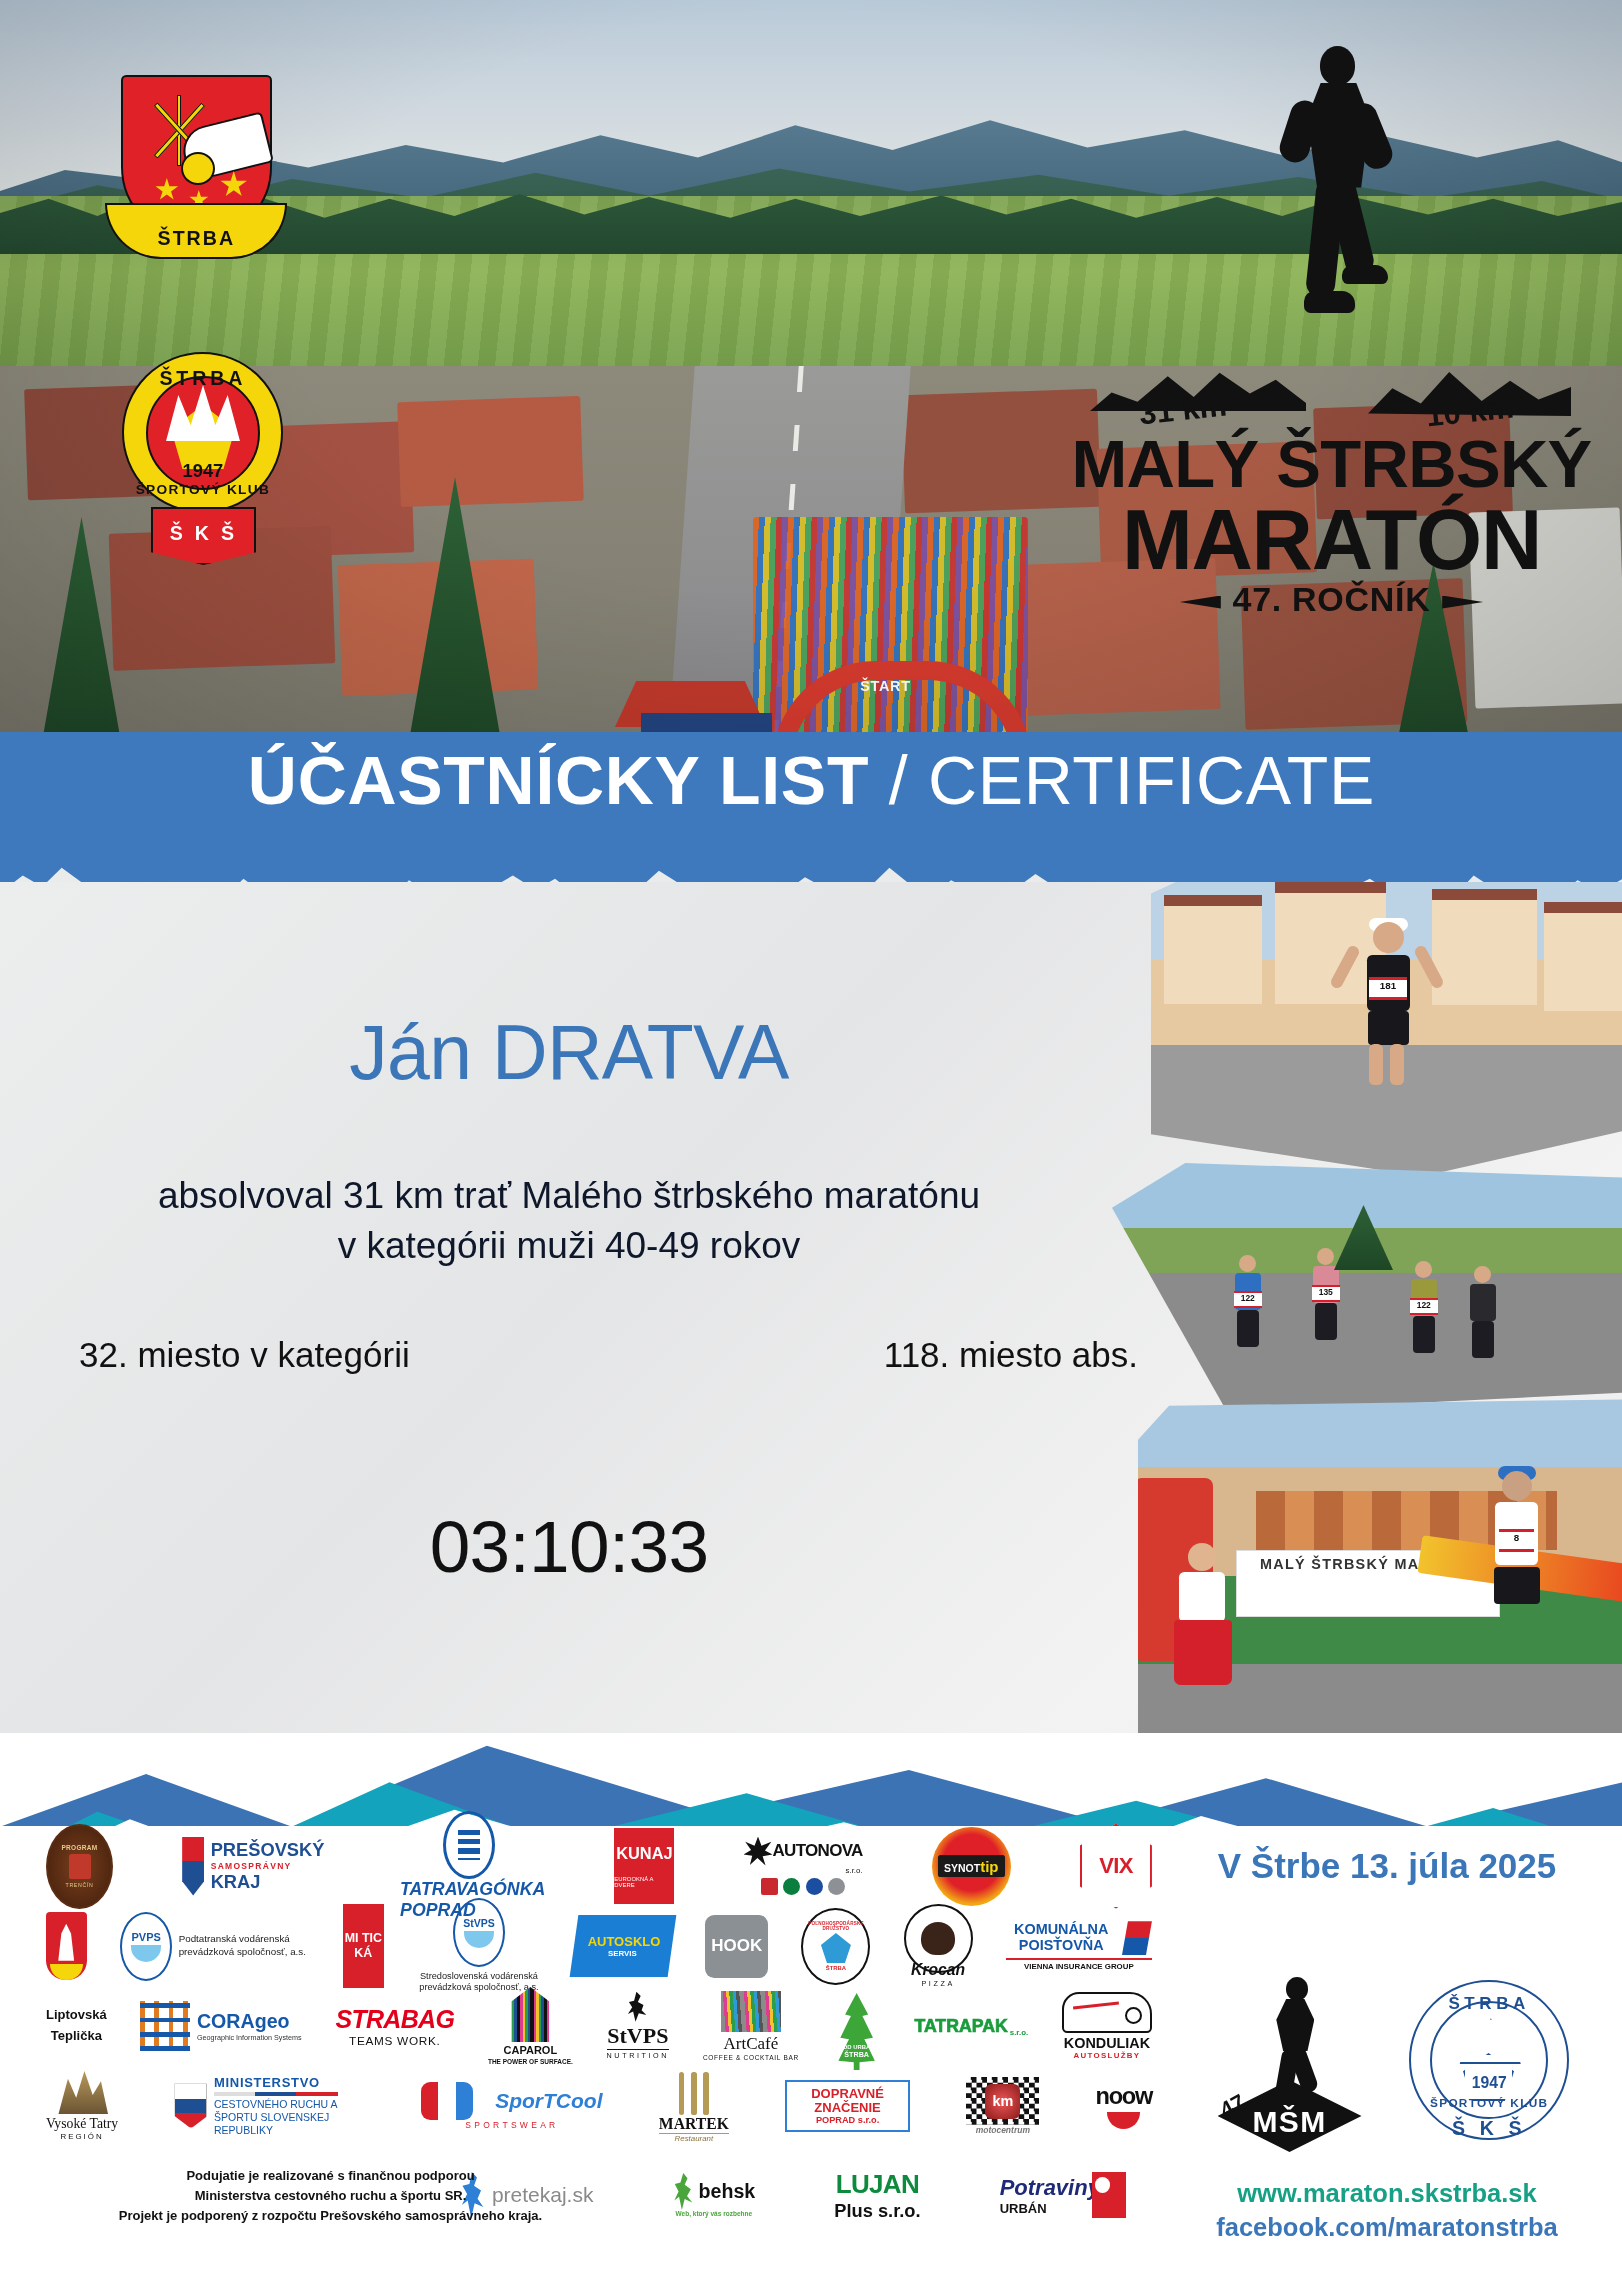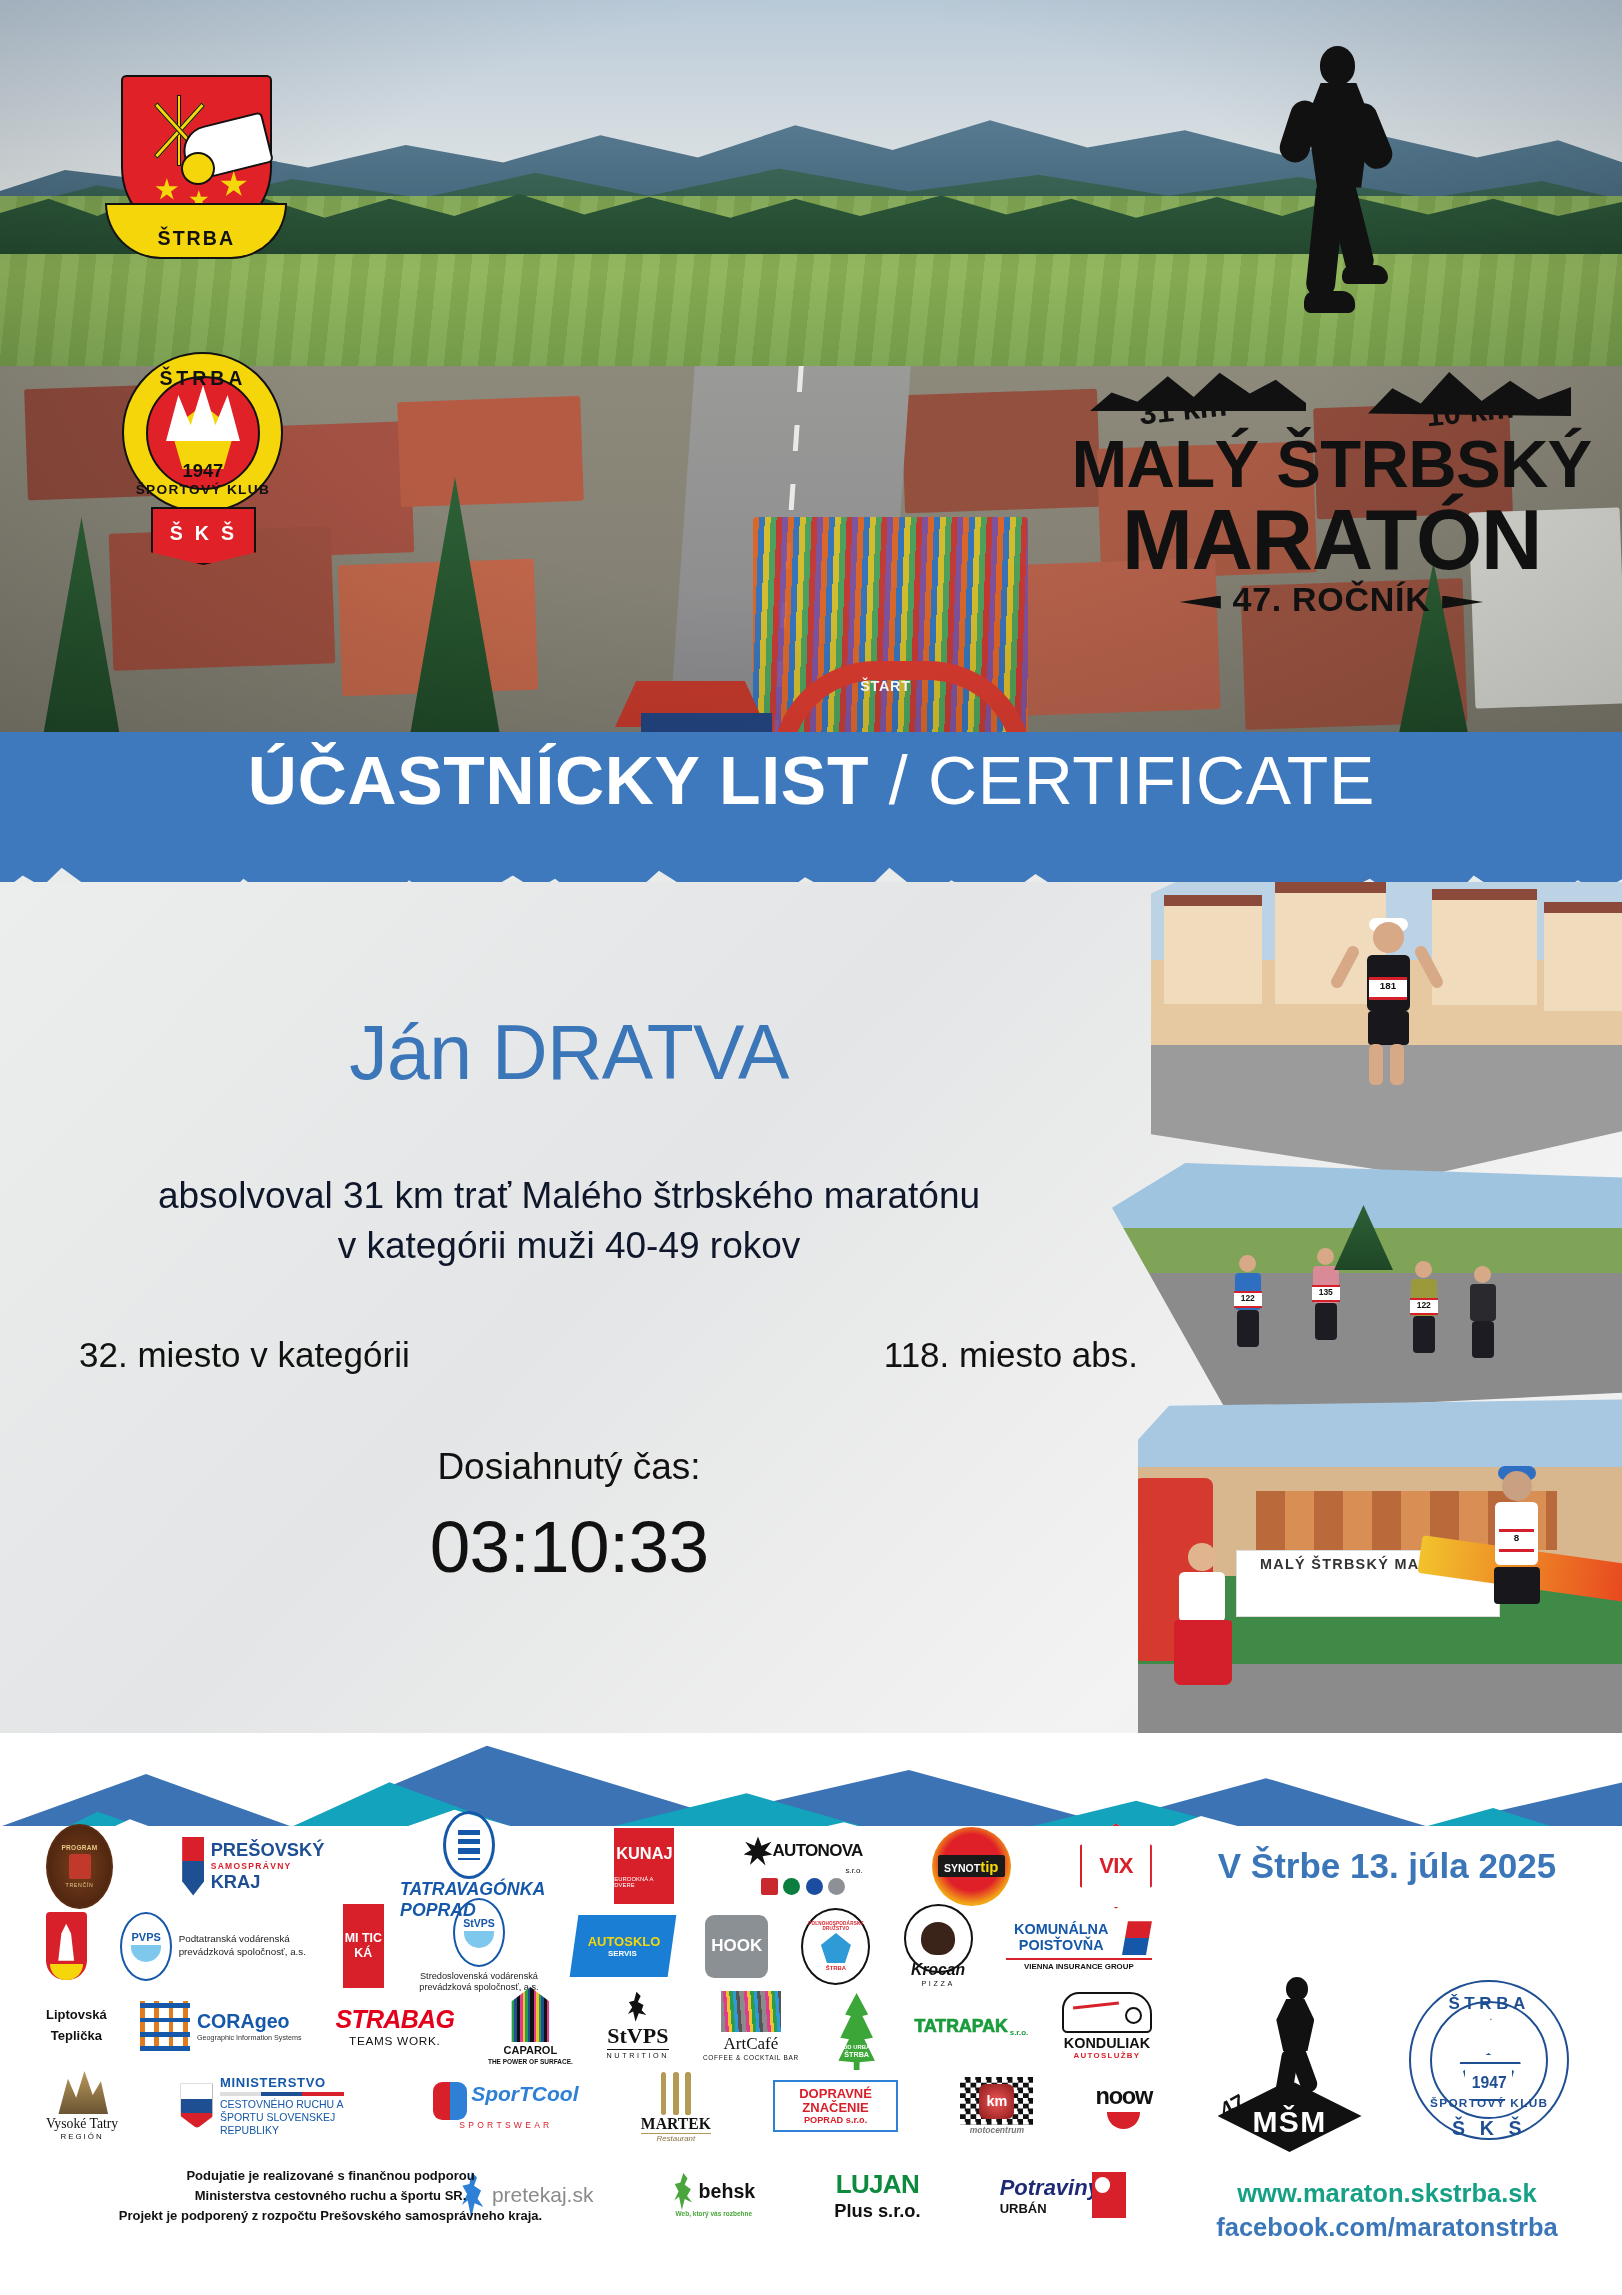--- a/index.html
+++ b/index.html
@@ -385,21 +385,20 @@
 
   <div id="body"></div>
 
   <div class="aname">Ján DRATVA</div>
   <div class="adesc">
     <div>absolvoval 31 km trať Malého štrbského maratónu</div>
     <div>v kategórii muži 40-49 rokov</div>
   </div>
   <div class="place-left">32. miesto v kategórii</div>
   <div class="place-right">118. miesto abs.</div>
-  <div class="tlabel">Dosiahnutý čas:</div>
   <div class="tvalue">03:10:33</div>
 
   <div id="collage">
 
     <div class="ph ph1">
       <div class="house" style="left:13px;top:19.6px;width:98px;height:98px;"></div>
       <div class="house" style="left:124px;top:6.5px;width:111px;height:111px;"></div>
       <div class="house" style="left:281px;top:13px;width:105px;height:105px;"></div>
       <div class="house" style="left:393px;top:26px;width:98px;height:98px;"></div>
       <div class="girl">
@@ -698,21 +697,21 @@
                  clip-path:polygon(0 0,100% 0,100% 72%,50% 100%,0 72%);border:0.7px solid #bbb;"></div>
             <div style="margin-left:6.5px;">
               <div style="font-size:13px;font-weight:700;color:#1557a8;letter-spacing:0.7px;">MINISTERSTVO</div>
               <div style="height:3.9px;background:linear-gradient(90deg,#ddd 0 33%,#1f4f93 33% 66%,#d8202a 66% 100%);margin:2px 0;width:124px;"></div>
               <div style="font-size:10.5px;color:#1557a8;line-height:1.25;max-width:151px;">CESTOVNÉHO RUCHU A ŠPORTU SLOVENSKEJ REPUBLIKY</div>
             </div>
           </div>
         </div>
         <div class="sp">
           <div style="text-align:center;">
-            <div style="display:flex;justify-content:center;">
+            <div style="display:flex;align-items:center;justify-content:center;gap:18px;">
               <div style="width:17px;height:38px;background:#d8202a;border-radius:9.2px 0 0 9.2px;"></div>
               <div style="width:17px;height:38px;background:#2e7fd6;border-radius:0 9.2px 9.2px 0;margin-right:3.9px;"></div>
               <span style="font-size:21px;font-weight:900;font-style:italic;color:#2e7fd6;">SporTCool</span>
             </div>
             <div style="font-size:8.5px;letter-spacing:3.3px;color:#d8202a;">SPORTSWEAR</div>
           </div>
         </div>
         <div class="sp">
           <div style="text-align:center;">
             <div style="display:flex;gap:6.5px;justify-content:center;align-items:flex-end;height:46px;">

